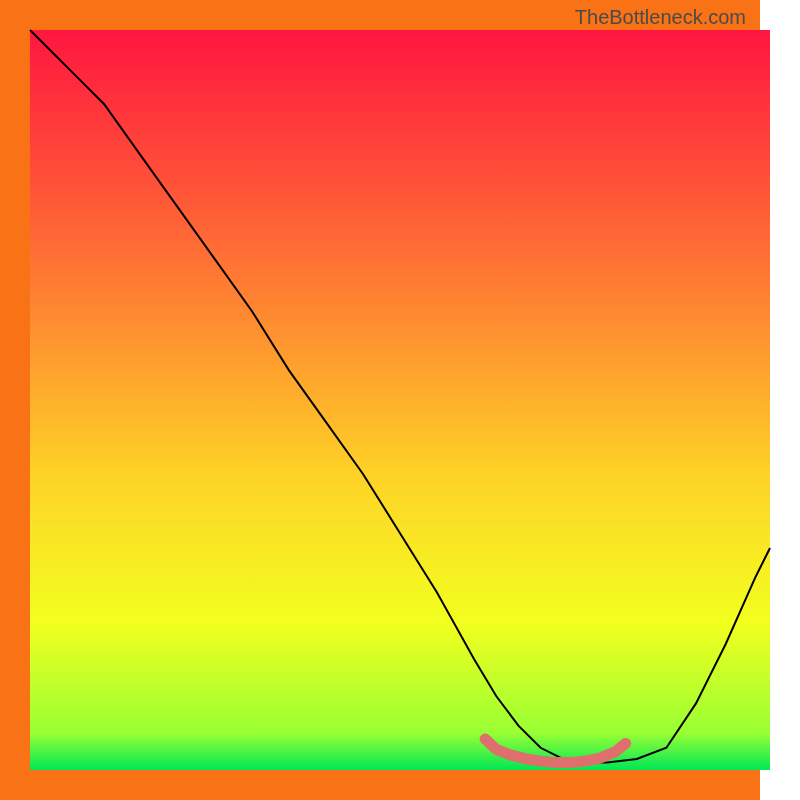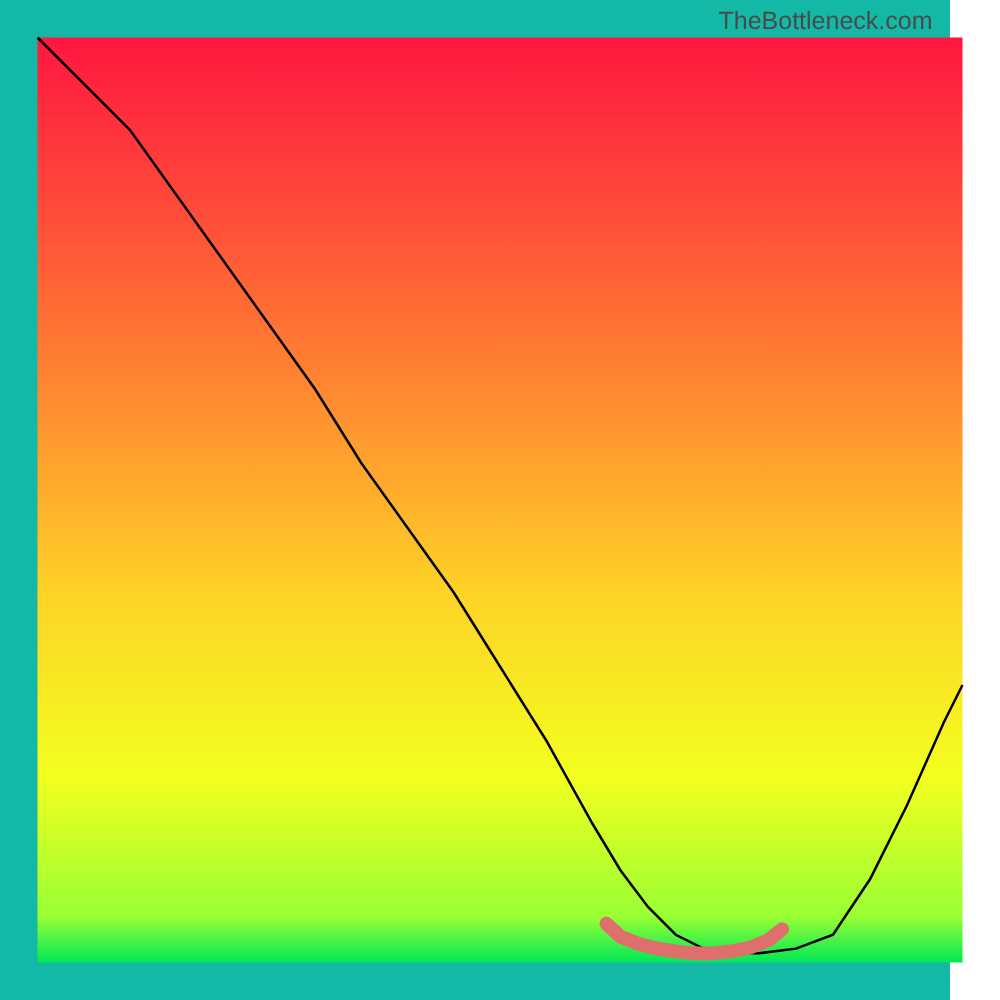--- a/index.html
+++ b/index.html
@@ -1,16 +1,16 @@
 <!DOCTYPE html>
 <html><head>
 <meta charset="utf-8">
 <style>
   html,body{margin:0;padding:0;width:800px;height:800px;}
-  .frame{position:relative;width:760px;height:800px;background:#14b8a6;}
+  .frame{position:relative;width:760px;height:800px;background:#f97316;}
   .attribution{
     position:absolute;top:6px;right:14px;
     font-family:Arial,Helvetica,sans-serif;
     font-size:20px;color:#4a4a4a;font-weight:400;
   }
   svg{position:absolute;left:0;top:0;}
 </style>
 </head>
 <body>
 <div class="frame">

